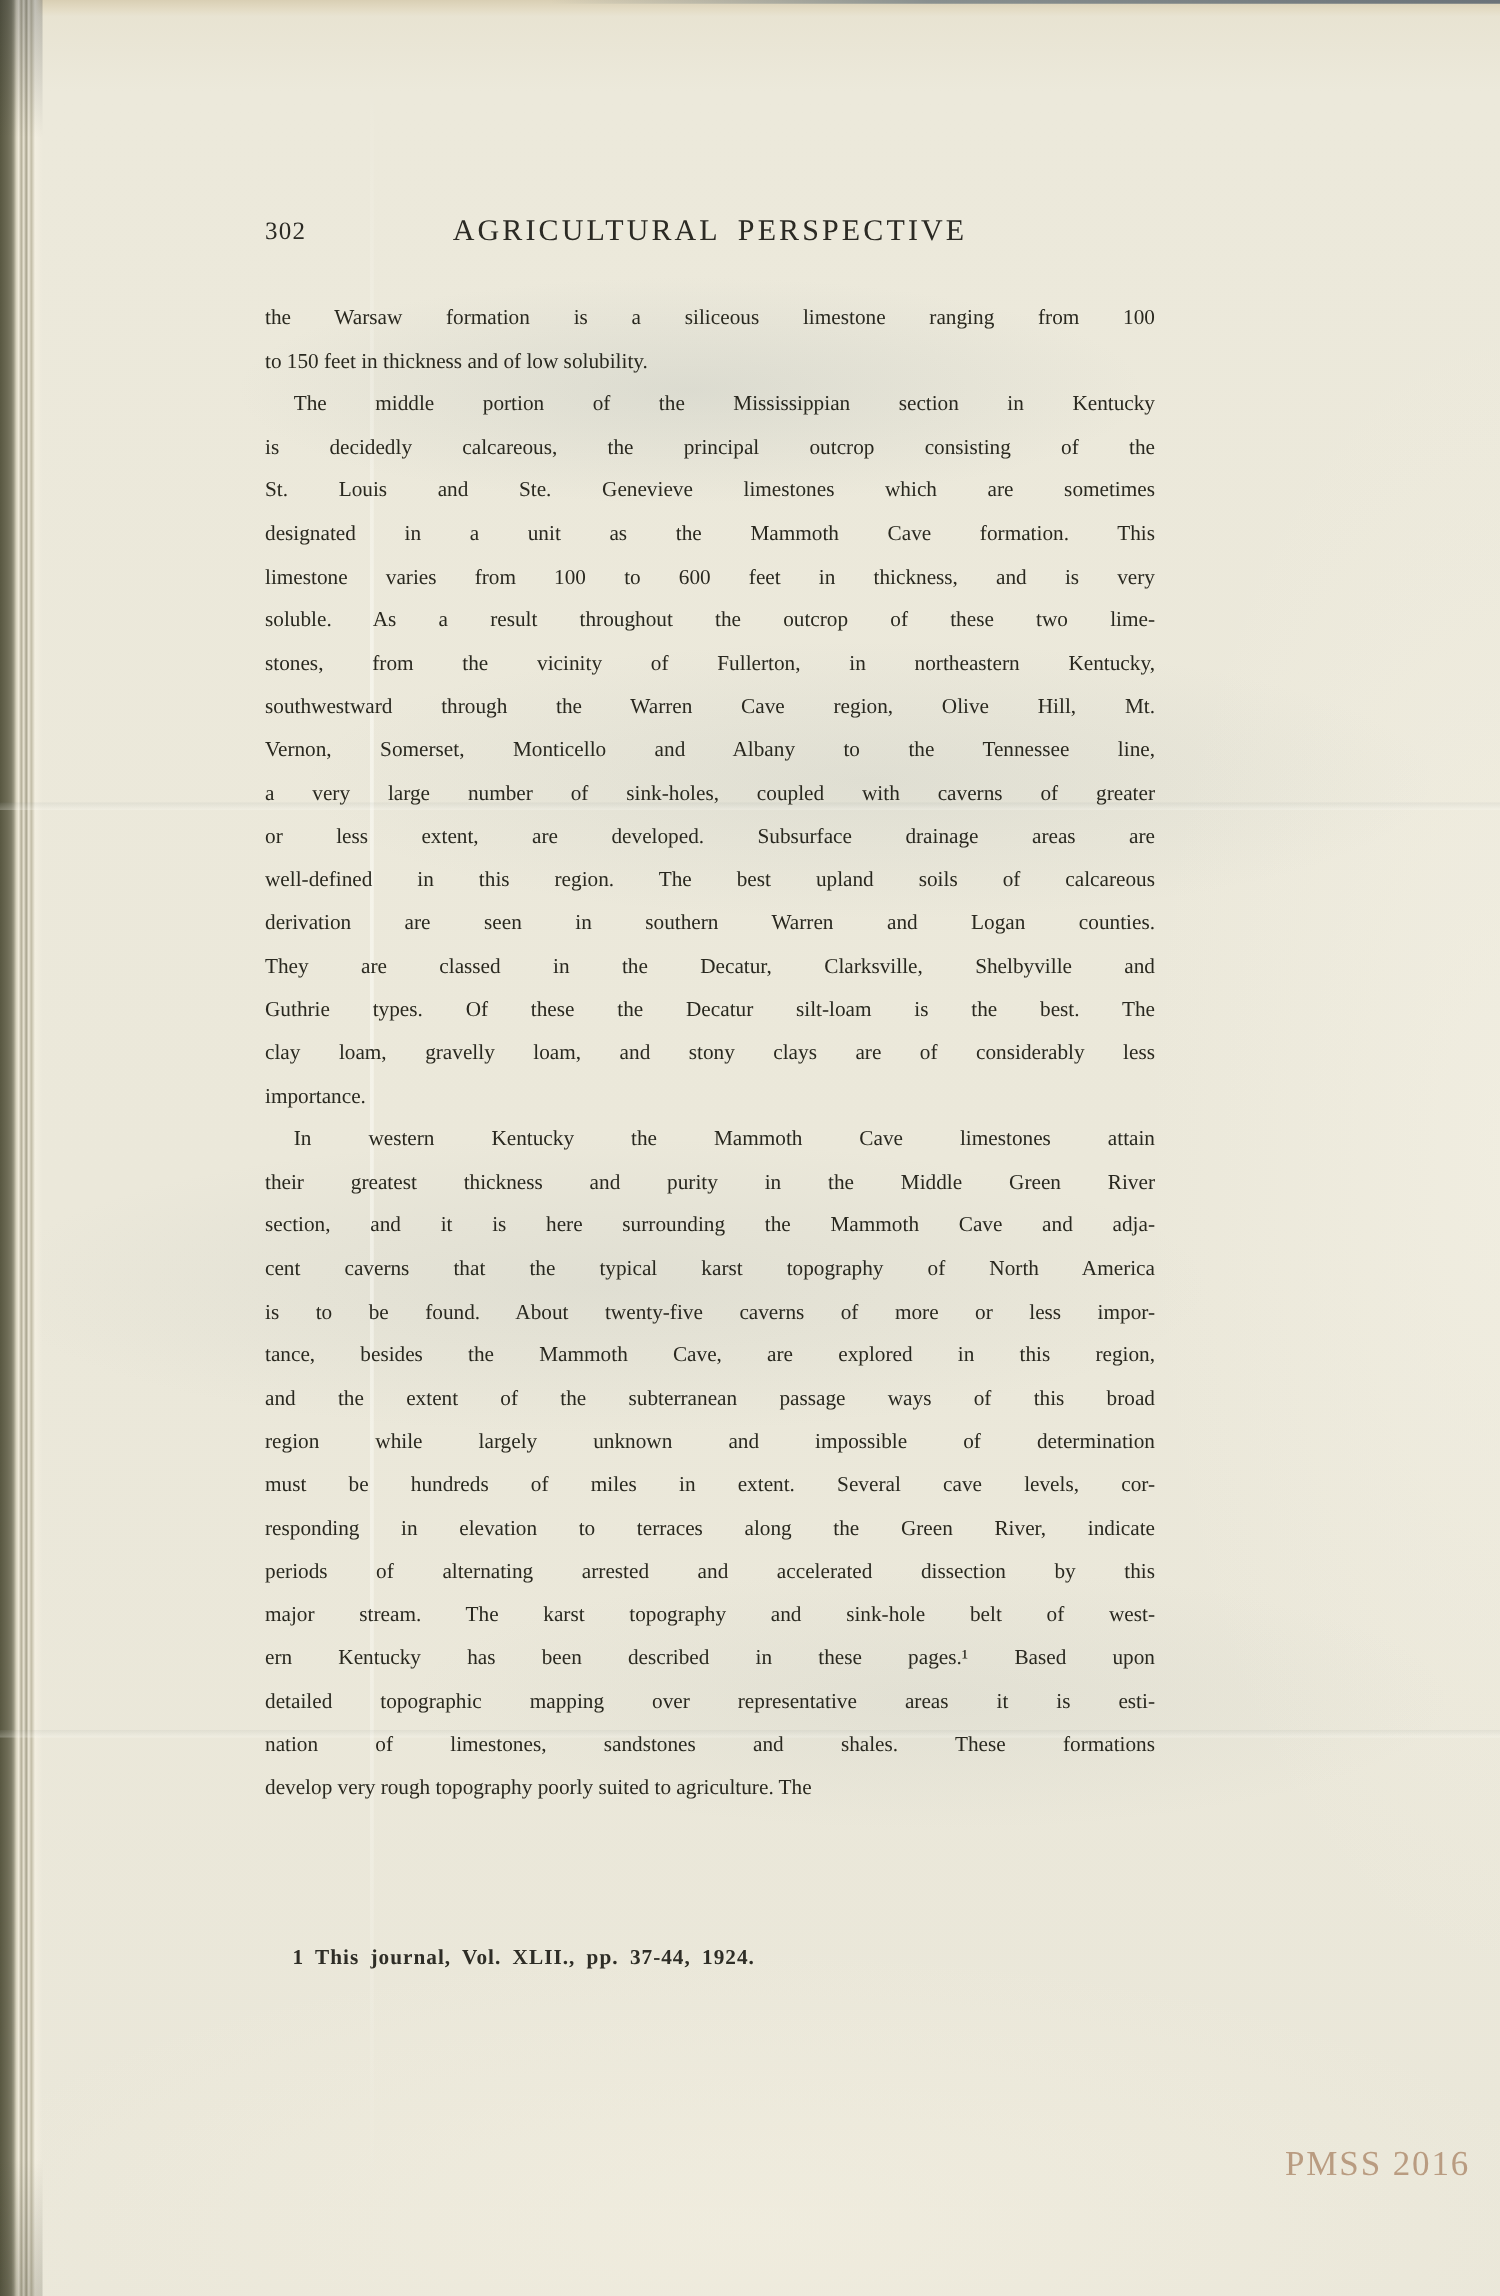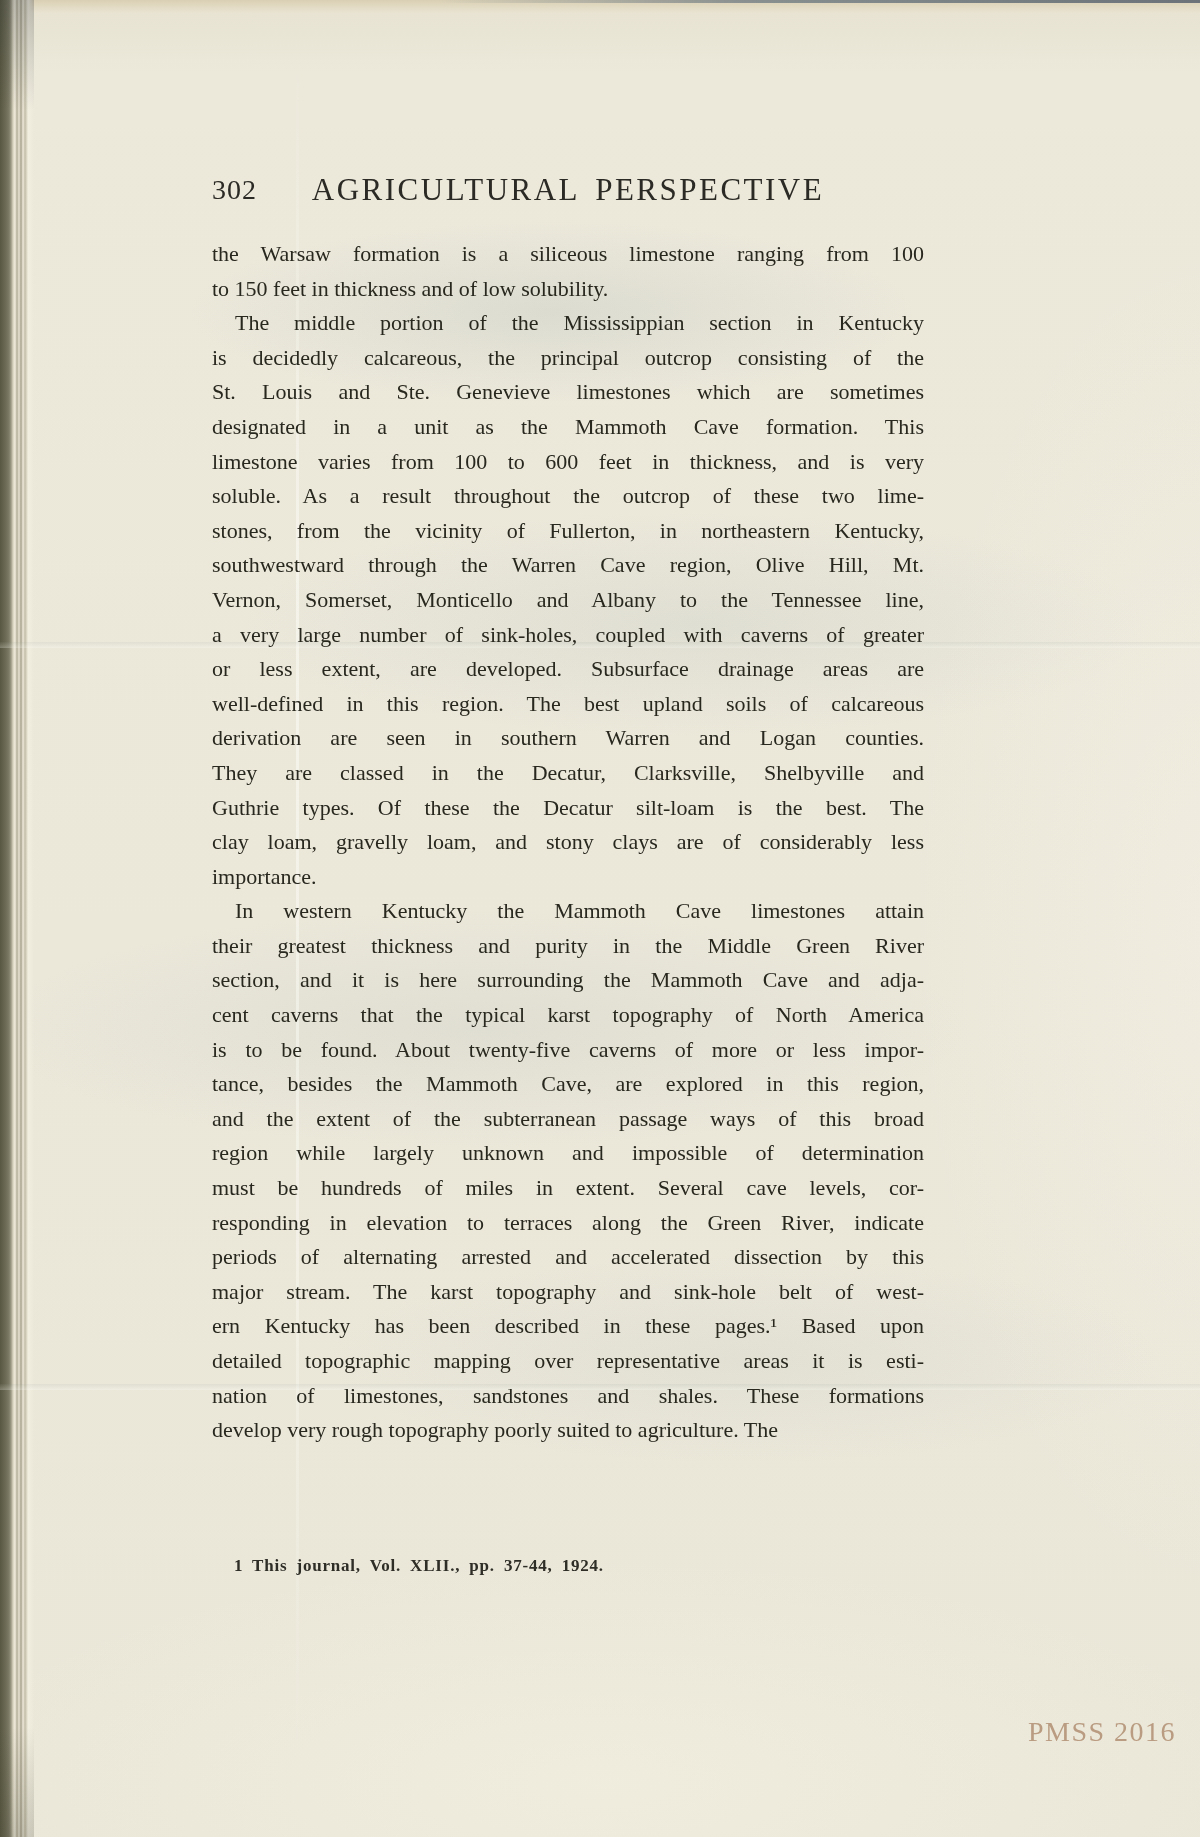--- a/index.html
+++ b/index.html
@@ -47,30 +47,30 @@
     position:absolute; left:0; width:1200px; height:6px;
     background:linear-gradient(180deg, rgba(130,140,140,0.10), rgba(255,255,250,0.25));
   }
   .crease-h1 { top:642px; } .crease-h2 { top:1384px; }
 
   .running-header {
     position:absolute; top:172px; left:212px; width:712px; height:30px;
     color:#2b2a24;
   }
   .page-number {
-    position:absolute; left:0; top:2px; font-size:28px; letter-spacing:1px;
+    position:absolute; left:0; top:2px; font-size:20px; letter-spacing:1px;
   }
   .running-title {
     position:absolute; left:0; right:0; top:0; text-align:center;
-    font-size:31px; letter-spacing:2.5px; word-spacing:6px;
+    font-size:24px; letter-spacing:2.5px; word-spacing:6px;
   }
 
   .body-text {
     position:absolute; top:237px; left:212px; width:712px;
-    font-size:22px; line-height:34.6px; color:#29281f;
+    font-size:17px; line-height:34.6px; color:#29281f;
   }
   .line { text-align:justify; text-align-last:justify; white-space:nowrap; }
   .line.last { text-align:left; text-align-last:left; }
   .line.indent { text-indent:23px; }
 
   .footnote {
     position:absolute; top:1556px; left:234px; width:680px;
     font-size:17px; color:#2e2d26; letter-spacing:0.8px; word-spacing:4px;font-weight:bold;
   }
 

